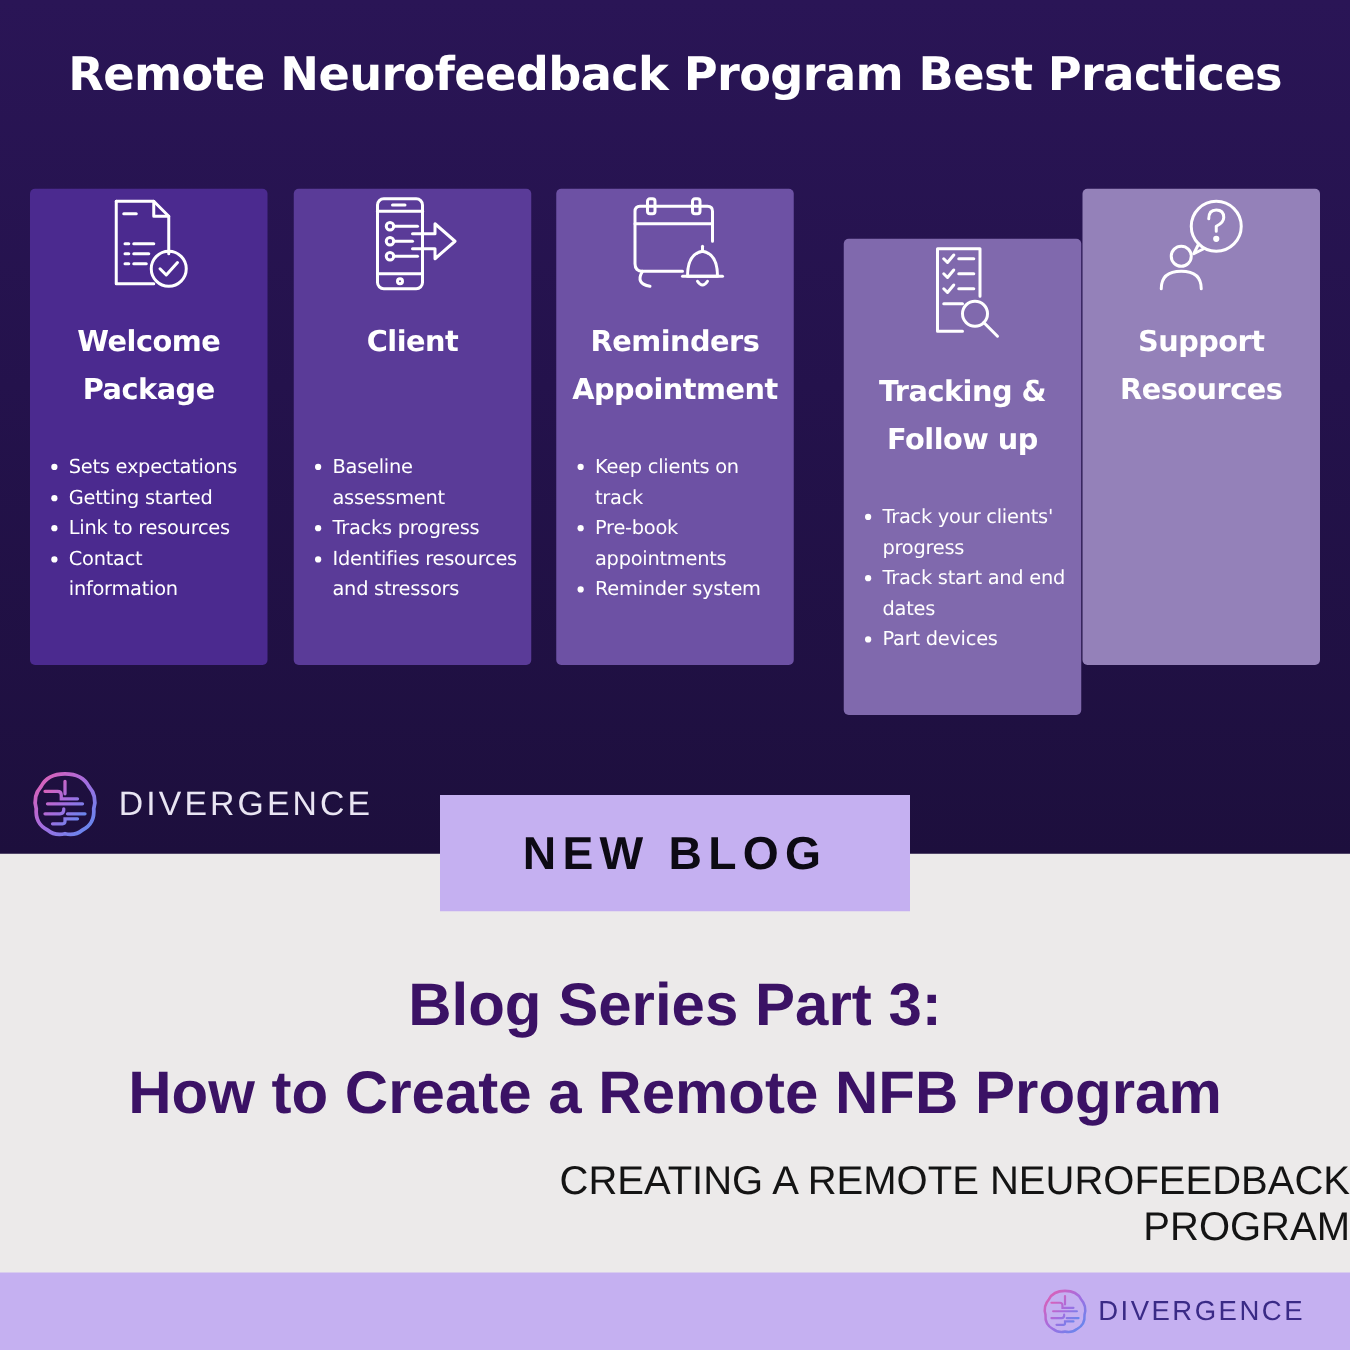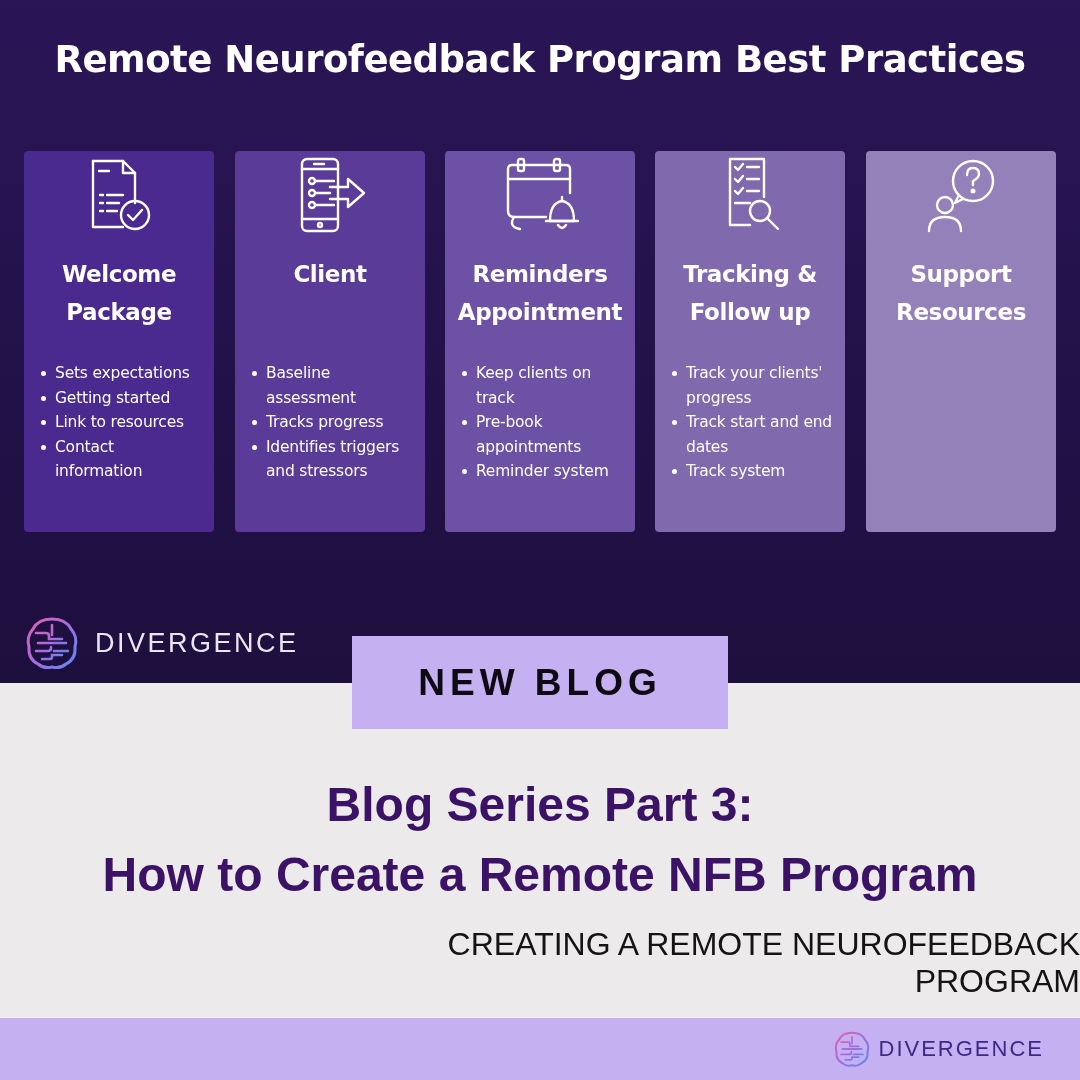--- a/index.html
+++ b/index.html
@@ -137,21 +137,21 @@
           <line x1="25" y1="50" x2="44" y2="50"></line>
         <path d="M40 32 H58 V24 L74 38 L58 52 V44 H40"></path>
       </svg>
     </div>
     <div class="card-title">
       <div>Client</div>
     </div>
     <ul class="card-list">
       <li><span>Baseline</span><br><span>assessment</span></li>
       <li><span>Tracks progress</span></li>
-      <li><span>Identifies triggers</span><br><span>and stressors</span></li>
+      <li><span>Identifies resources</span><br><span>and stressors</span></li>
     </ul>
   </div>
 
   <div class="card" style="left:445px;background:#6d51a4;">
     <div class="card-icon">
       <svg viewBox="0 0 80 80" fill="none" stroke="#fff" stroke-width="2.4" stroke-linecap="round" stroke-linejoin="round">
         <path d="M46 62 H14 Q8 62 8 56 V14 Q8 10 12 10 H66 Q70 10 70 14 V38"></path>
         <line x1="8" y1="24" x2="70" y2="24"></line>
         <rect x="18" y="4" width="6" height="12" rx="2"></rect>
           <rect x="54" y="4" width="6" height="12" rx="2"></rect>
@@ -166,21 +166,21 @@
       <div>Reminders</div>
         <div>Appointment</div>
     </div>
     <ul class="card-list">
       <li><span>Keep clients on</span><br><span>track</span></li>
       <li><span>Pre-book</span><br><span>appointments</span></li>
       <li><span>Reminder system</span></li>
     </ul>
   </div>
 
-  <div class="card" style="left:655px;background:#8069ad;">
+  <div class="card" style="left:675px;background:#8069ad;margin-top:40px;">
     <div class="card-icon">
       <svg viewBox="0 0 80 80" fill="none" stroke="#fff" stroke-width="2.4" stroke-linecap="round" stroke-linejoin="round">
         <path d="M54 42 V4 H20 V70 H40"></path>
         <path d="M25 12 L28 15 L33 9"></path>
           <line x1="37" y1="12" x2="49" y2="12"></line>
         <path d="M25 24 L28 27 L33 21"></path>
           <line x1="37" y1="24" x2="49" y2="24"></line>
         <path d="M25 36 L28 39 L33 33"></path>
           <line x1="37" y1="36" x2="49" y2="36"></line>
         <line x1="25" y1="48" x2="40" y2="48"></line>
@@ -188,21 +188,21 @@
           <line x1="57" y1="63" x2="68" y2="74"></line>
       </svg>
     </div>
     <div class="card-title">
       <div>Tracking &amp;</div>
         <div>Follow up</div>
     </div>
     <ul class="card-list">
       <li><span>Track your clients'</span><br><span>progress</span></li>
       <li><span>Track start and end</span><br><span>dates</span></li>
-      <li><span>Track system</span></li>
+      <li><span>Part devices</span></li>
     </ul>
   </div>
 
   <div class="card" style="left:866px;background:#9481b9;">
     <div class="card-icon">
       <svg viewBox="0 0 80 80" fill="none" stroke="#fff" stroke-width="2.4" stroke-linecap="round" stroke-linejoin="round">
         <circle cx="52" cy="26" r="20"></circle>
         <path d="M38 40 L34 48 L42 44"></path>
         <path d="M46 20 Q46 13 52 13 Q58 13 58 19 Q58 23 52 26 V30"></path>
         <circle cx="52" cy="36" r="1.3" fill="#fff"></circle>

